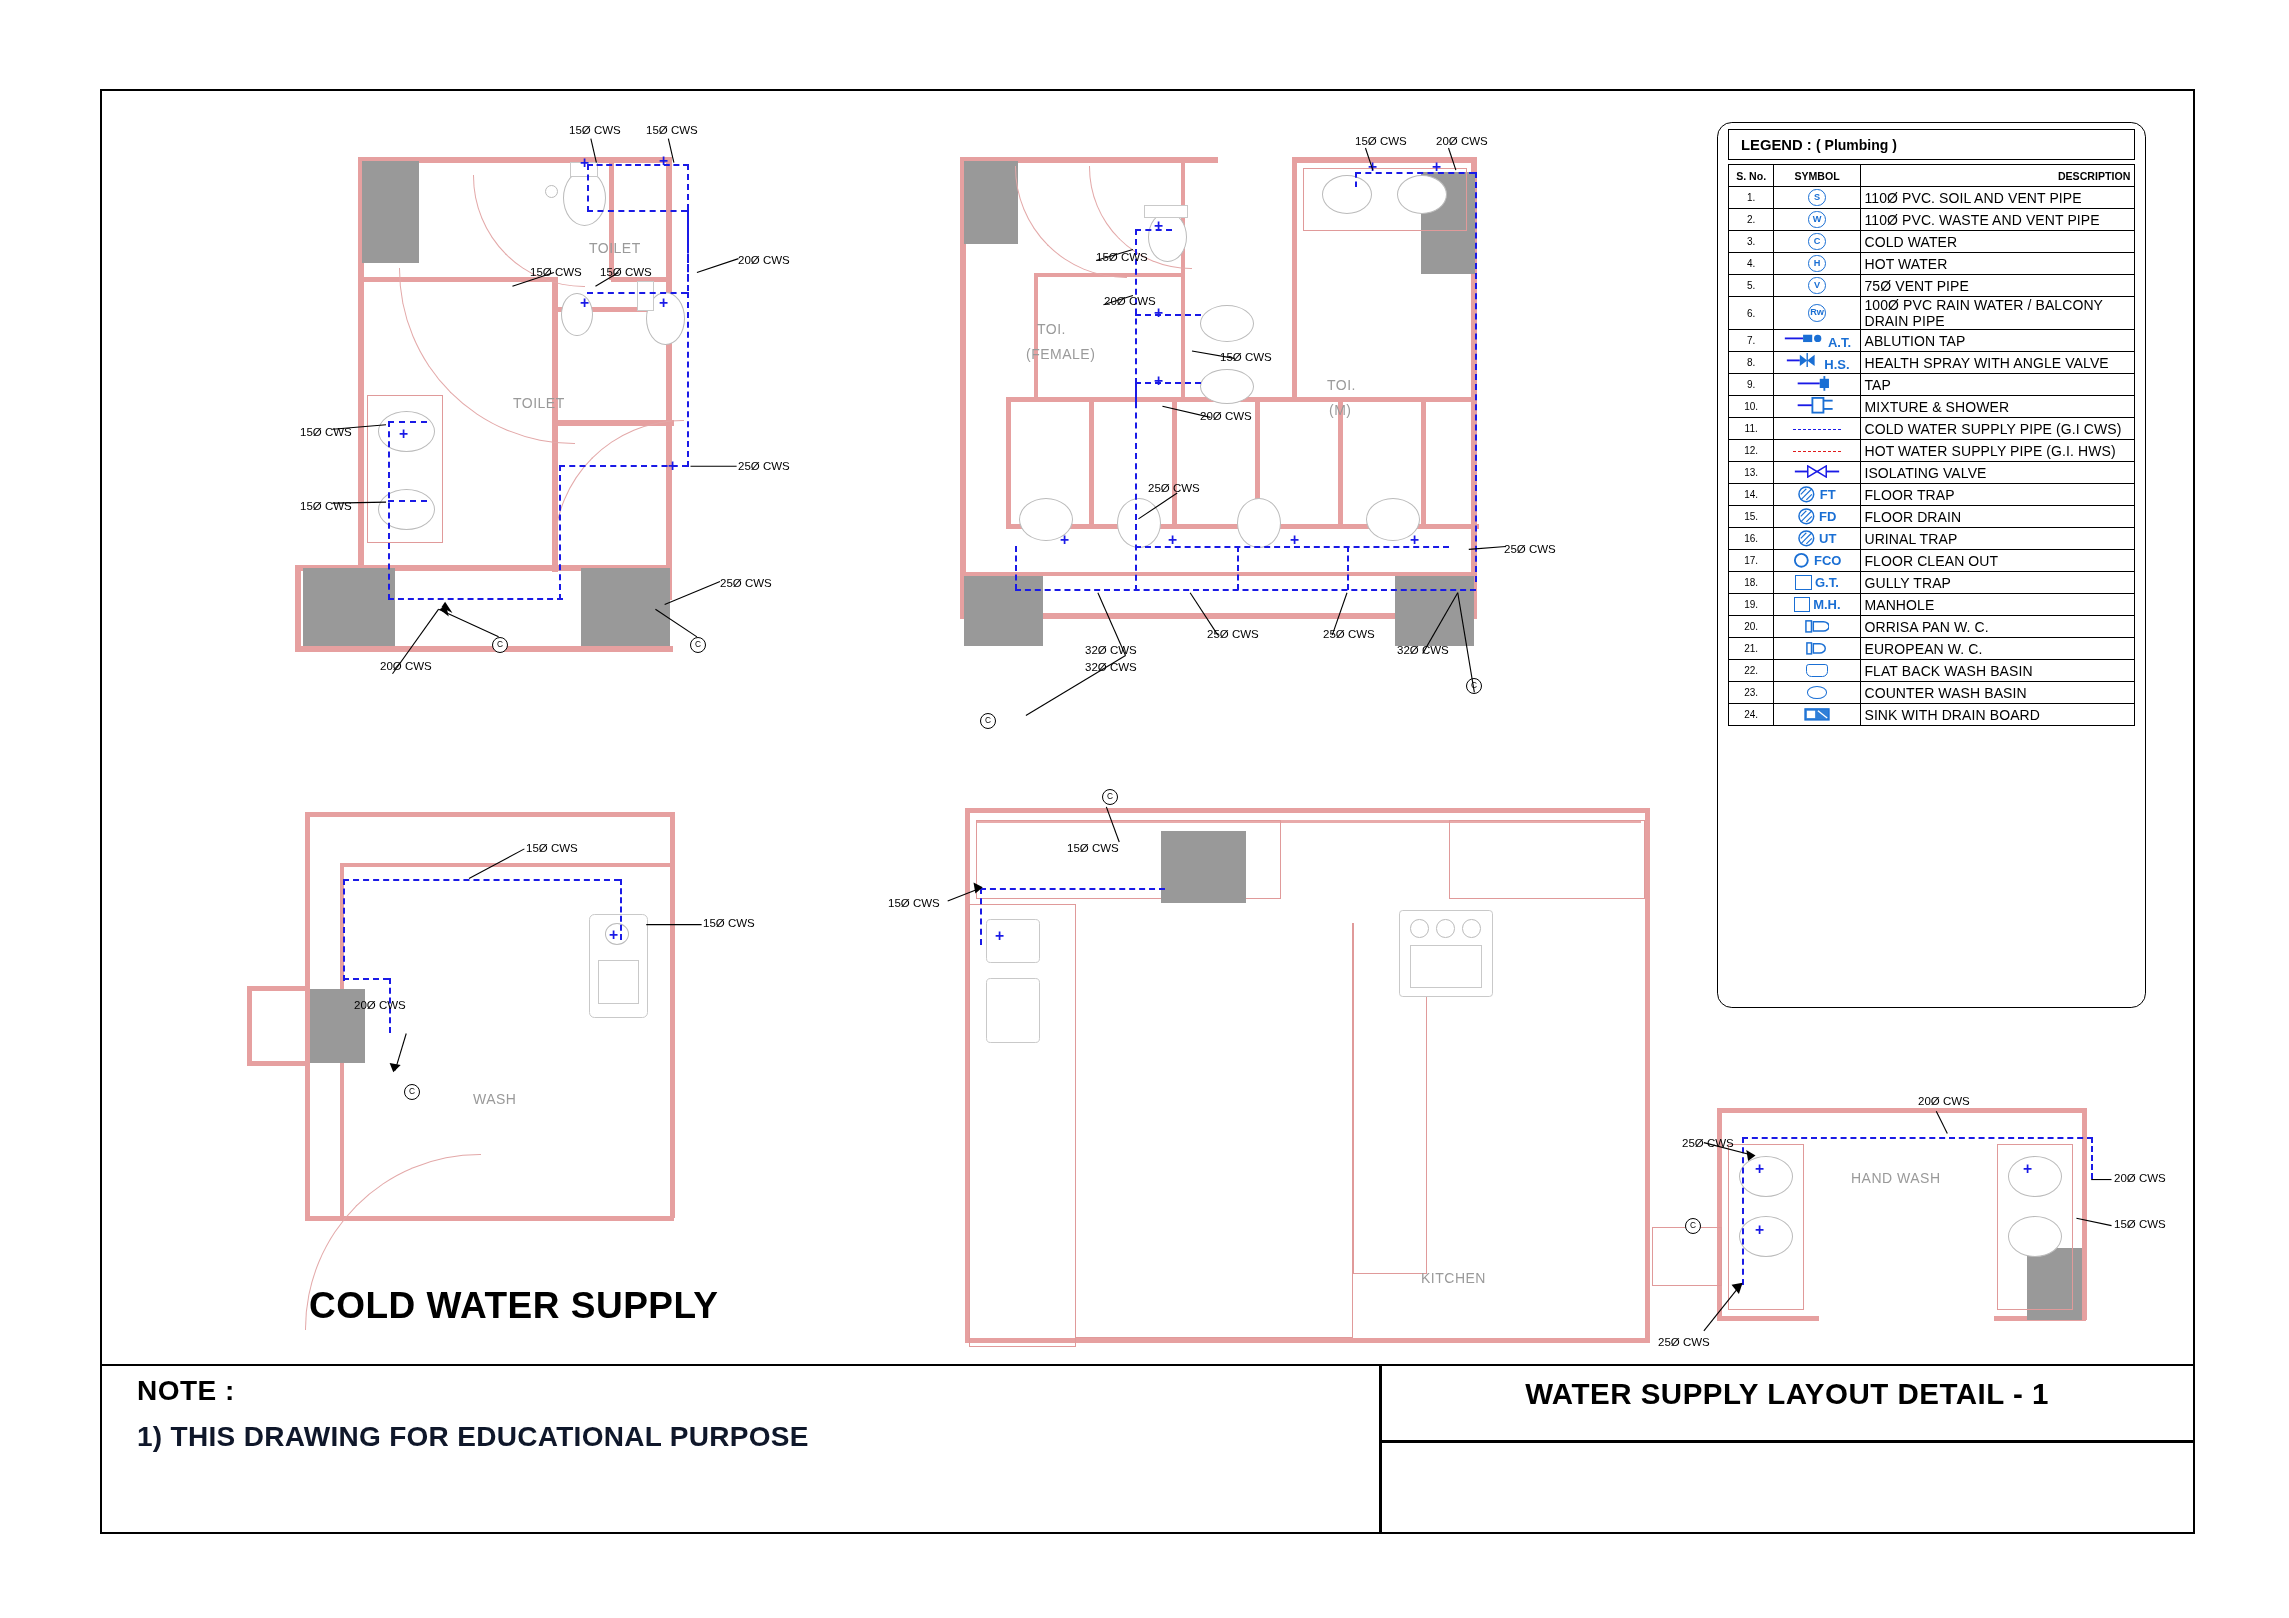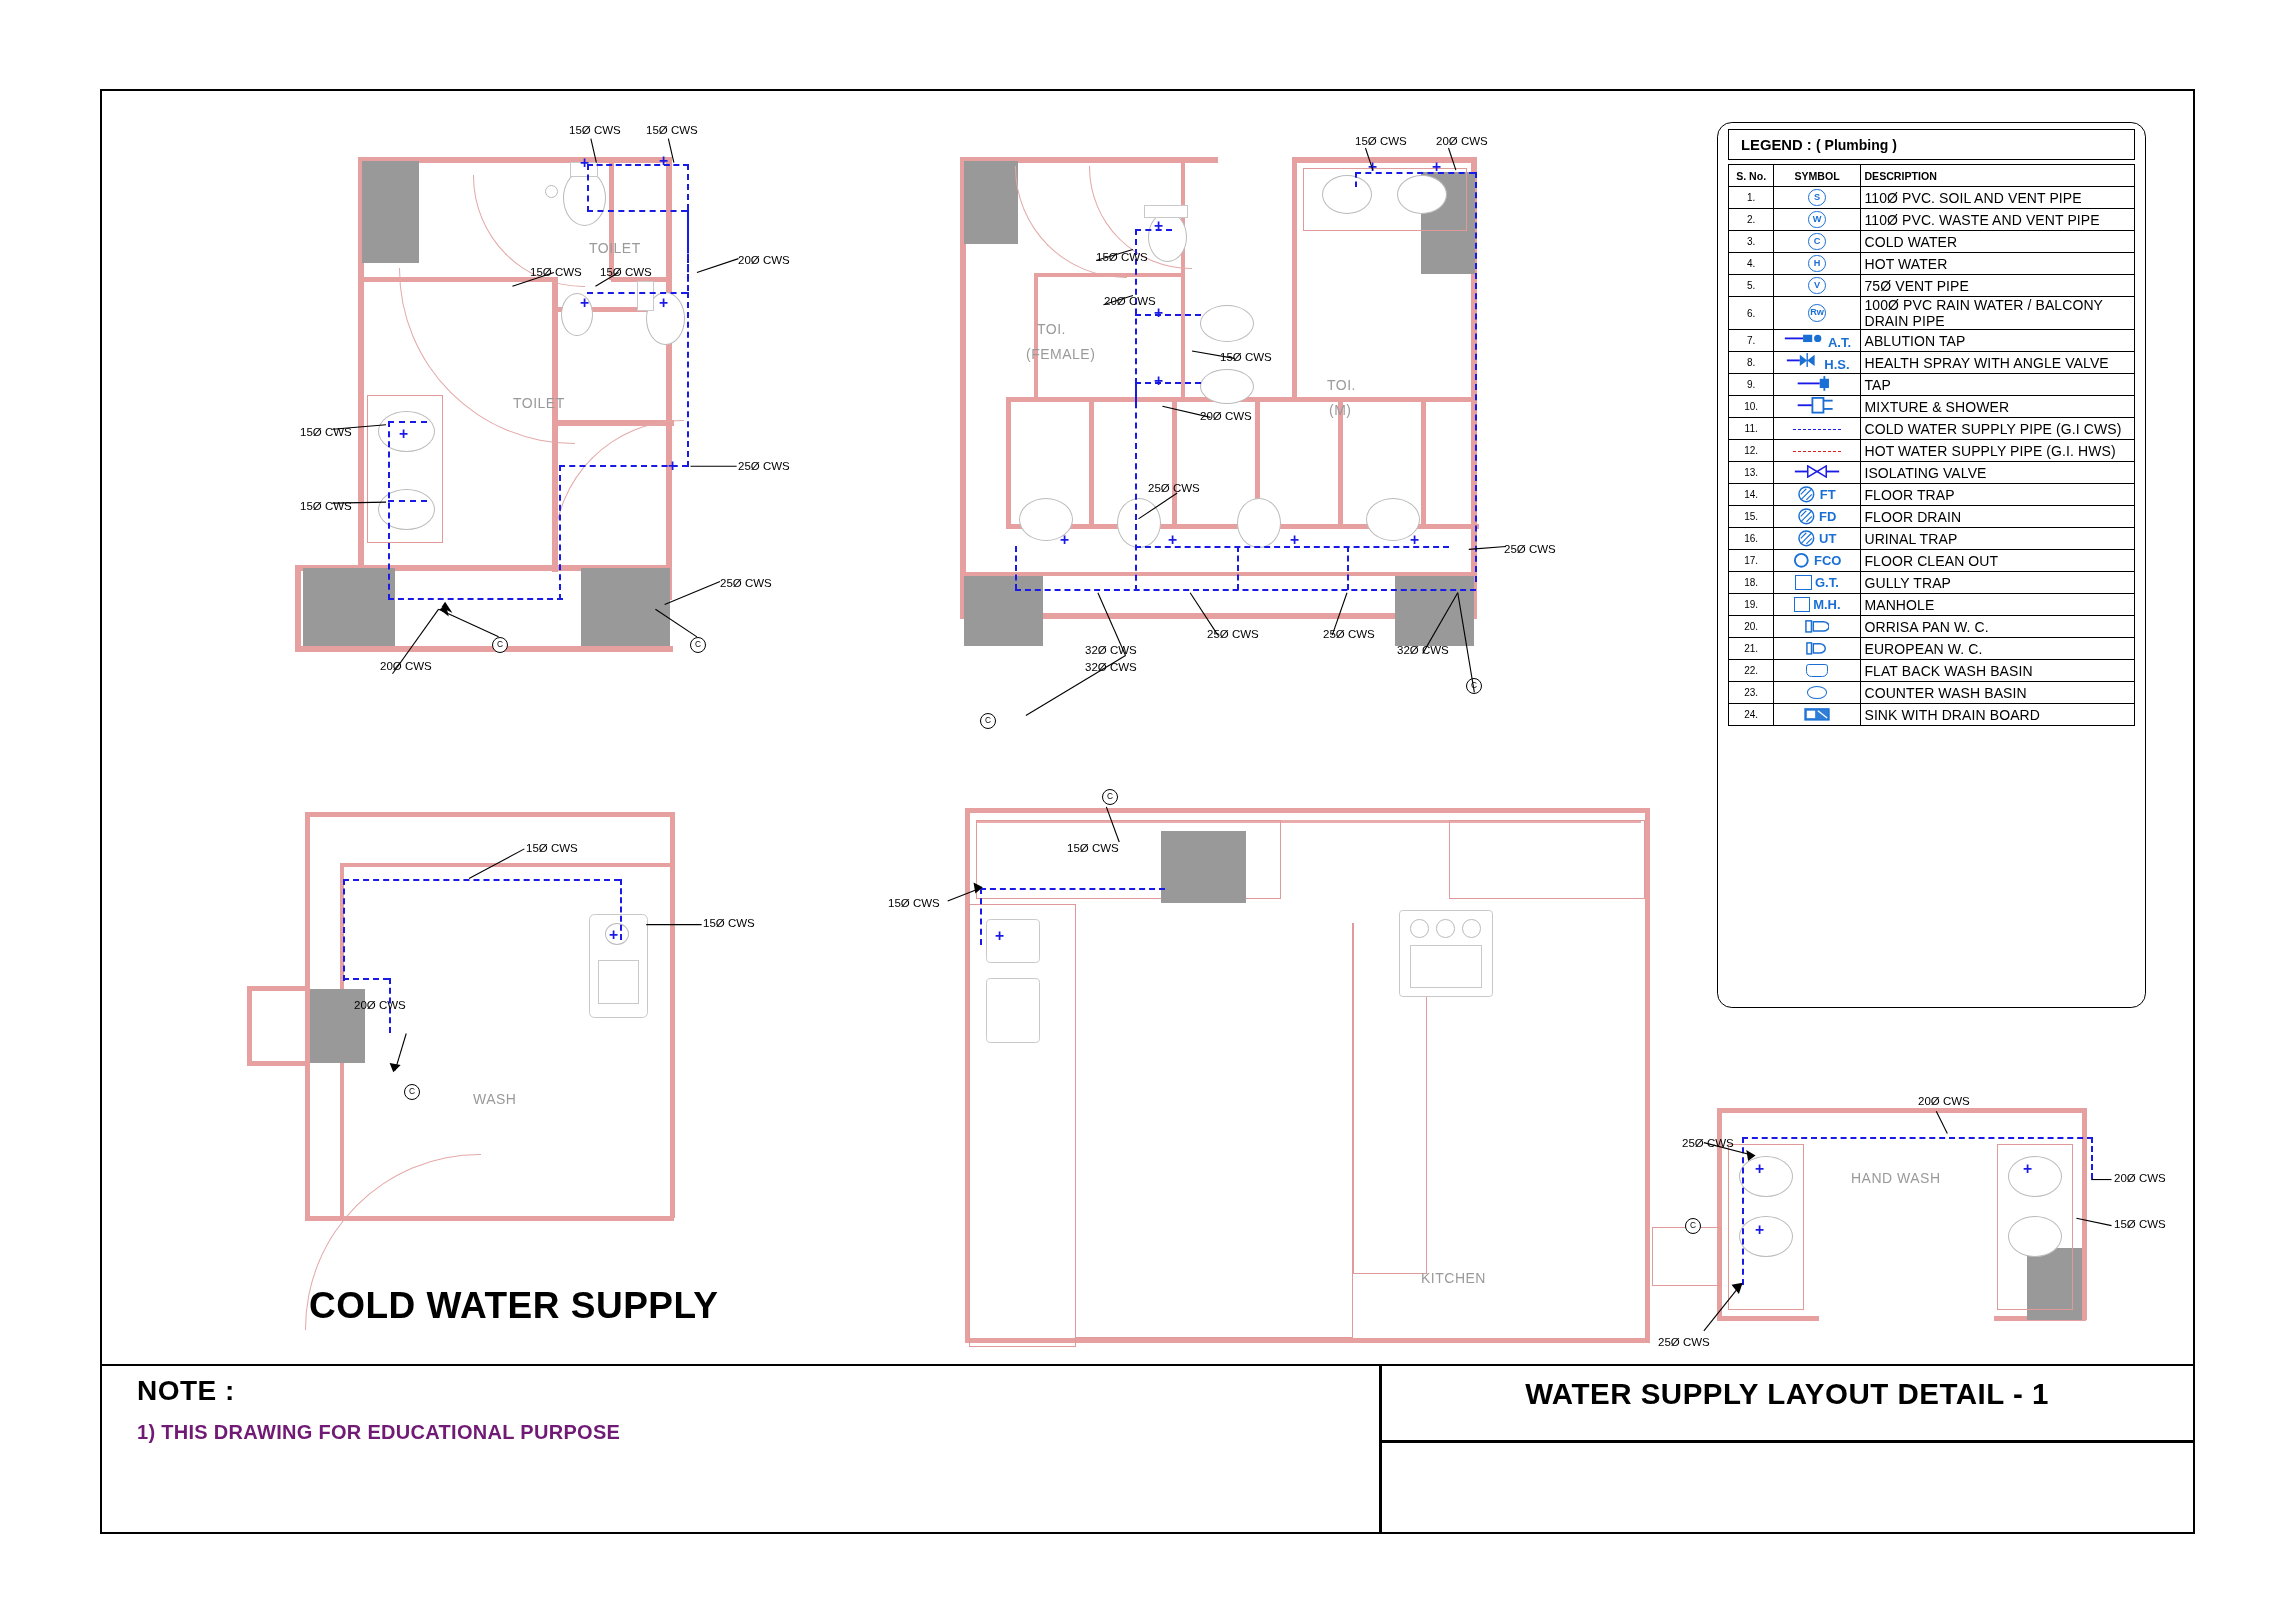--- a/index.html
+++ b/index.html
@@ -26,21 +26,21 @@
   }
   .tb-divider-h{
     position:absolute;left:1379px;top:1440px;width:816px;height:2.8px;background:#000;
   }
   .note-label{
     position:absolute;left:137px;top:1375px;
     font-size:28px;font-weight:bold;letter-spacing:0.5px;color:#000;
   }
   .note-text{
     position:absolute;left:137px;top:1421px;
-    font-size:20px;font-weight:bold;letter-spacing:0.3px;color:#701a75;
+    font-size:28px;font-weight:bold;letter-spacing:0.3px;color:#0f172a;
   }
   .tb-title{
     position:absolute;left:1379px;top:1377px;width:816px;
     text-align:center;font-size:29.5px;font-weight:bold;letter-spacing:0.5px;color:#000;
   }
   .tb-sub{
     position:absolute;left:1379px;top:1456px;width:816px;
     text-align:center;font-size:28px;font-weight:bold;letter-spacing:0.5px;color:#000;
   }
   .main-caption{
@@ -453,21 +453,21 @@
 
   <div class="legend"></div>
   <div class="legend-title-row"></div>
   <div class="legend-title-text">LEGEND :</div>
   <div class="legend-title-text2">( Plumbing )</div>
   <table class="legend-tbl">
     <thead>
       <tr>
         <th class="sno">S. No.</th>
         <th class="sym">SYMBOL</th>
-        <th class="desc" style="text-align:left;">DESCRIPTION</th>
+        <th class="desc" style="text-align:right;">DESCRIPTION</th>
       </tr>
     </thead>
     <tbody id="legend-body">
         <tr>
           <td class="sno">1.</td>
           <td class="sym"><span class="sym-circ">S</span></td>
           <td class="desc">110Ø PVC. SOIL AND VENT PIPE</td>
         </tr>
         <tr>
           <td class="sno">2.</td>

